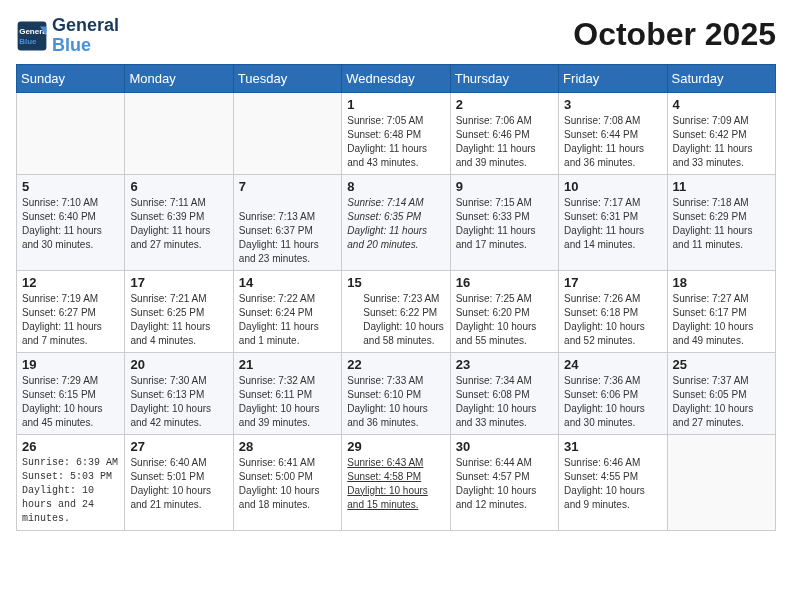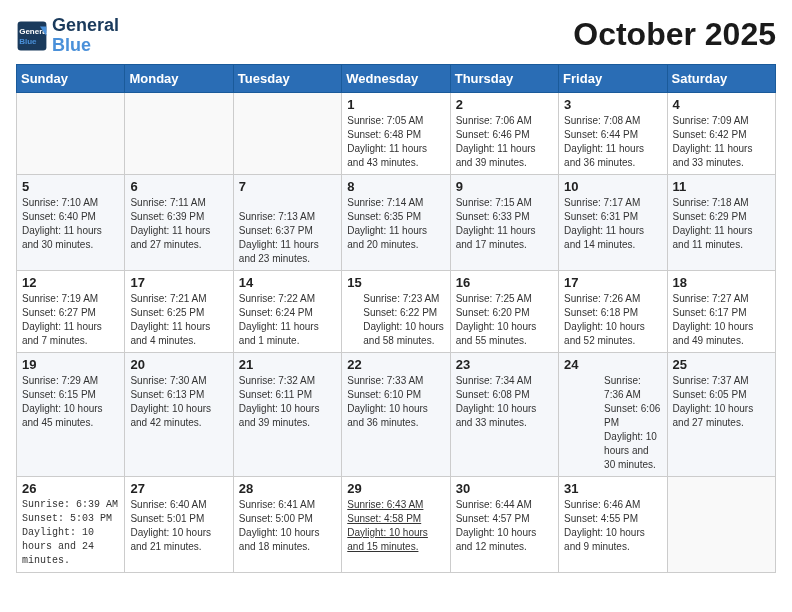--- a/index.html
+++ b/index.html
@@ -48,21 +48,21 @@
     }
     .calendar {
       width: 100%;
       border-collapse: collapse;
       border: 1px solid #ccc;
     }
     .calendar th {
       background: #2a6db5;
       color: #fff;
       font-size: 13px;
-      font-weight: bold;
+      font-weight: normal;
       padding: 6px 4px;
       text-align: left;
       border: 1px solid #1a5a9a;
     }
     .calendar td {
       vertical-align: top;
       border: 1px solid #ccc;
       padding: 4px 5px;
       width: 108px;
       min-height: 80px;
@@ -171,21 +171,21 @@
 Daylight: 11 hours and 27 minutes.</div>
         </td>
         <td>
           <span class="day-number">7</span>
           <div class="day-info" style="white-space: pre-line; margin-top: 16px;">Sunrise: 7:13 AM
 Sunset: 6:37 PM
 Daylight: 11 hours and 23 minutes.</div>
         </td>
         <td>
           <span class="day-number">8</span>
-          <div class="day-info" style="white-space: pre-line;">Sunrise: 7:14 AM
+          <div class="day-info" style="white-space: pre-line; font-style: italic;">Sunrise: 7:14 AM
 Sunset: 6:35 PM
 Daylight: 11 hours and 20 minutes.</div>
         </td>
         <td>
           <span class="day-number">9</span>
           <div class="day-info" style="white-space: pre-line;">Sunrise: 7:15 AM
 Sunset: 6:33 PM
 Daylight: 11 hours and 17 minutes.</div>
         </td>
         <td>
@@ -271,21 +271,21 @@
 Daylight: 10 hours and 36 minutes.</div>
         </td>
         <td>
           <span class="day-number">23</span>
           <div class="day-info" style="white-space: pre-line;">Sunrise: 7:34 AM
 Sunset: 6:08 PM
 Daylight: 10 hours and 33 minutes.</div>
         </td>
         <td>
           <span class="day-number">24</span>
-          <div class="day-info" style="white-space: pre-line; margin-left: 40px;">Sunrise: 7:36 AM
+          <div class="day-info" style="white-space: pre-line;">Sunrise: 7:36 AM
 Sunset: 6:06 PM
 Daylight: 10 hours and 30 minutes.</div>
         </td>
         <td>
           <span class="day-number">25</span>
           <div class="day-info" style="white-space: pre-line;">Sunrise: 7:37 AM
 Sunset: 6:05 PM
 Daylight: 10 hours and 27 minutes.</div>
         </td>
       </tr>

